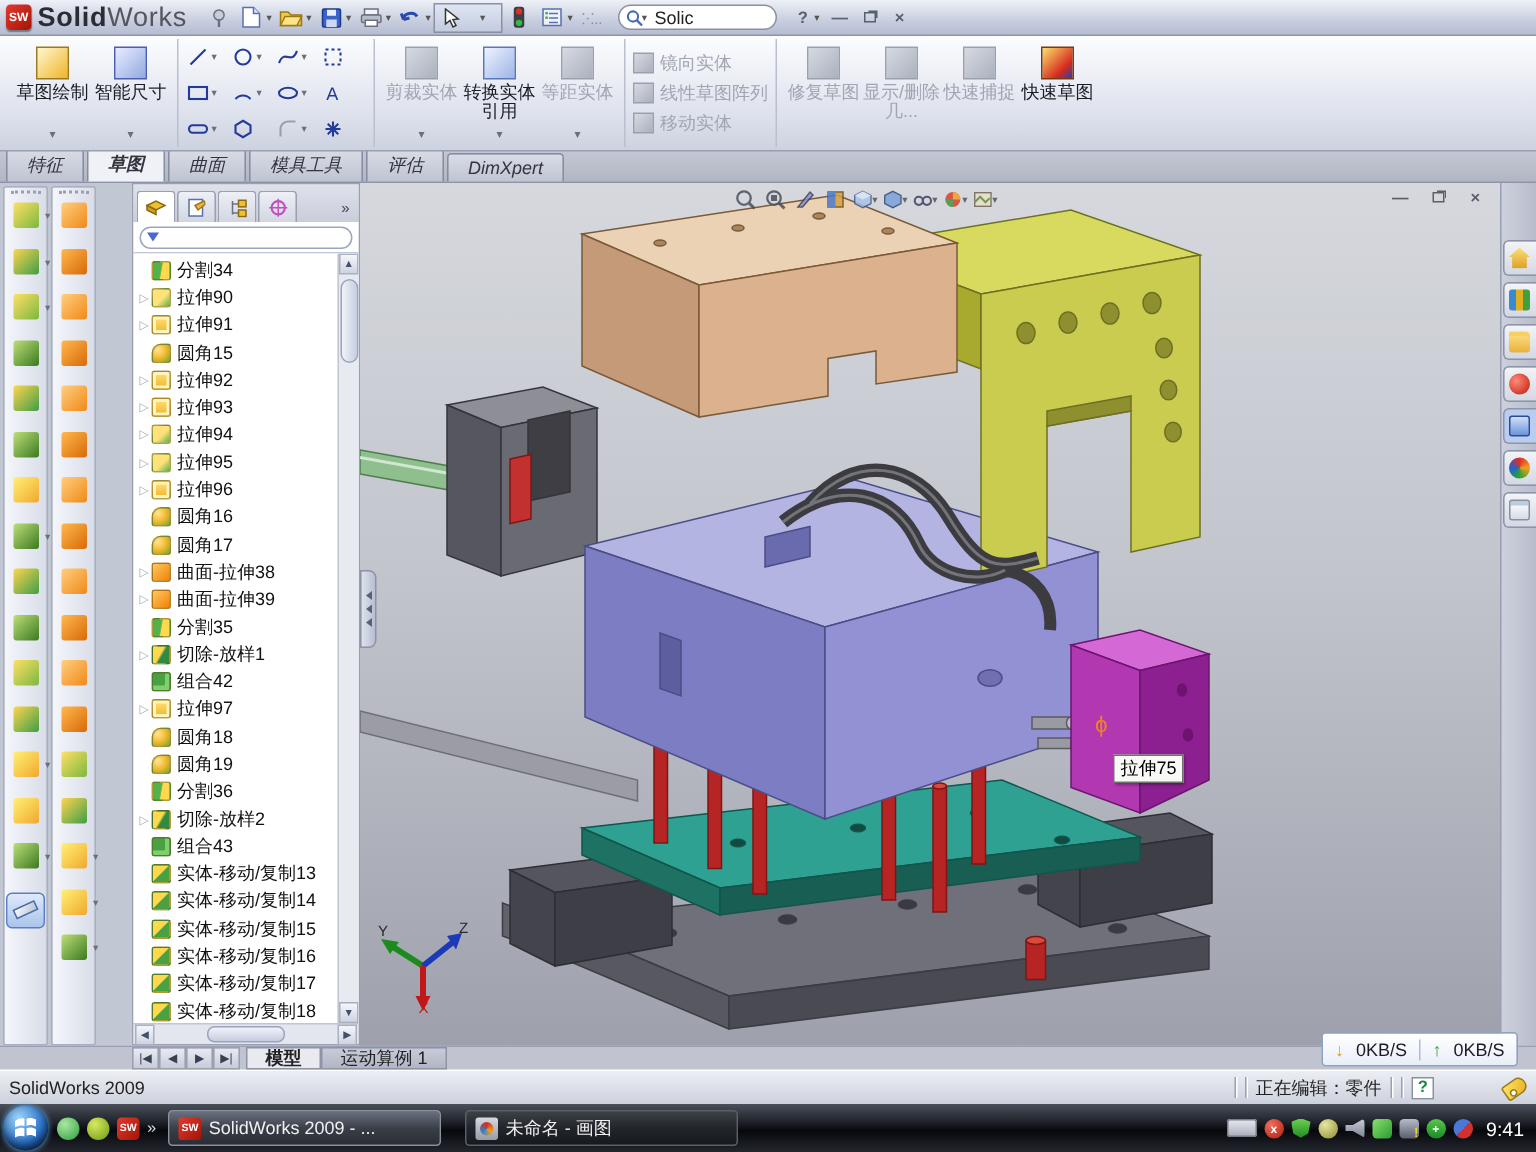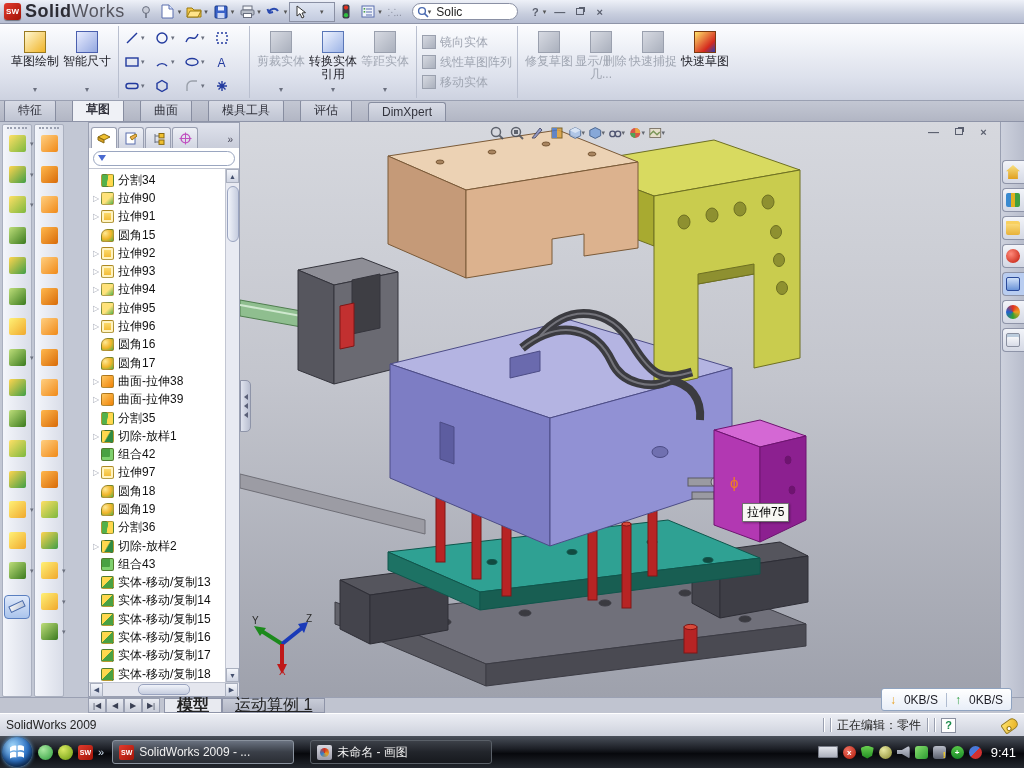--- a/index.html
+++ b/index.html
@@ -38,21 +38,21 @@
   .stackbtn { display:flex; align-items:center; gap:4px; white-space:nowrap; }
   .mini-ico { width:14px; height:14px; flex:none; }
   .ic-gray { background:linear-gradient(135deg,#d7dae2,#aab0bd); border:1px solid #9aa0ae; }
   .ic-blue { background:linear-gradient(135deg,#eef3ff,#9db4e6); border:1px solid #5a77b8; }
   .ic-color { background:linear-gradient(135deg,#ffe26a,#d42a1e 70%,#2a3fae); border:1px solid #7a3a10; }
   .ic-pencil { background:linear-gradient(135deg,#fff7d0,#f0b429); border:1px solid #9a7a20; }
   .ic-dim { background:linear-gradient(135deg,#e8ecff,#94a8e0); border:1px solid #4a5fae; }
 
   
   .tabbar { height:21px; background:linear-gradient(#c3c7d3,#b2b6c4); display:flex; align-items:flex-end; padding-left:4px; border-bottom:1px solid #8e94a8; }
-  .rtab { padding:2px 13px 2px; margin-right:16px; border:1px solid #878da0; border-bottom:none; background:linear-gradient(#d9dce6,#bfc4d2); color:#33343e; border-radius:3px 3px 0 0; }
+  .rtab { padding:2px 13px 2px; margin-right:2px; border:1px solid #878da0; border-bottom:none; background:linear-gradient(#d9dce6,#bfc4d2); color:#33343e; border-radius:3px 3px 0 0;font-style:italic; }
   .rtab.active { background:#eff1f6; font-weight:bold; padding-bottom:3px; }
 
   
   .main { position:relative; height:575px; display:flex; }
 
   
   .lefttools { width:88px; display:flex; gap:2px; padding:2px 0 0 2px; background:#c2c7d4; }
   .toolcol { width:30px; background:linear-gradient(90deg,#f4f6fb,#d9dde8); border:1px solid #aab0bf; border-radius:2px; display:flex; flex-direction:column; align-items:center; padding-top:2px; }
   .drag-dots { width:20px; height:4px; border-top:2px dotted #9aa0b0; margin-bottom:4px; }
   .ltool { width:17px; height:17px; border-radius:2px; margin-bottom:13.5px; position:relative; flex:none; }
@@ -118,21 +118,21 @@
   .tpi-folder { background:linear-gradient(#ffe48a,#e8b23a); border-radius:1px 3px 2px 2px; box-shadow:inset 0 3px 0 #f8d060; }
   .tpi-search { background:radial-gradient(circle at 35% 35%,#ff8a7a,#c01808); border-radius:50%; }
   .tpi-view { background:linear-gradient(#cfe0f8,#6a94d8); border:1px solid #2a4a9a; }
   .tpi-ball { background:conic-gradient(#e03020,#f0a020,#30a030,#2060d0,#e03020); border-radius:50%; }
   .tpi-props { background:linear-gradient(#fff,#d8dce8); border:1px solid #8a90a0; box-shadow:inset 0 3px 0 #bcd; }
 
   
   .bottabs { height:16px; background:#c0c4d0; display:flex; align-items:stretch; border-top:1px solid #9aa0b2; }
   .bt-space { width:88px; }
   .navbtn { width:18px; font-size:8px; color:#3a4054; background:linear-gradient(#e8ebf2,#c8ccd8); border:1px solid #9aa0b2; display:flex; align-items:center; justify-content:center; }
-  .btab { padding:0 12px; font-size:16px; display:flex; align-items:center; background:linear-gradient(#c8ccd8,#b2b6c4); border:1px solid #8e94a8; color:#222;text-decoration:underline; }
+  .btab { padding:0 12px; font-size:12px; display:flex; align-items:center; background:linear-gradient(#c8ccd8,#b2b6c4); border:1px solid #8e94a8; color:#222; }
   .btab.active { background:#e8eaf0; font-weight:bold; }
 
   
   .statusbar { height:23px; background:linear-gradient(#eceef4,#cdd1dc); border-top:1px solid #fff; display:flex; align-items:center; padding:0 6px; color:#222; }
   .sb-right { margin-left:auto; display:flex; align-items:center; gap:6px; }
   .sb-sep { width:1px; height:14px; background:#9aa0b0; box-shadow:1px 0 0 #fff; }
   .helpbox { width:15px; height:15px; border:1px solid #8a90a0; background:#fff; color:#1a8a4a; font-weight:bold; display:flex; align-items:center; justify-content:center; font-size:11px; }
   .tagicon { width:16px; height:11px; background:linear-gradient(135deg,#ffe36a,#e8b020); border:1px solid #9a7a10; border-radius:2px 5px 5px 2px; transform:rotate(-35deg); position:relative; }
   .tagicon::after { content:""; position:absolute; left:2px; top:3.5px; width:3px; height:3px; border-radius:50%; background:#fff; border:1px solid #9a7a10; }
 

